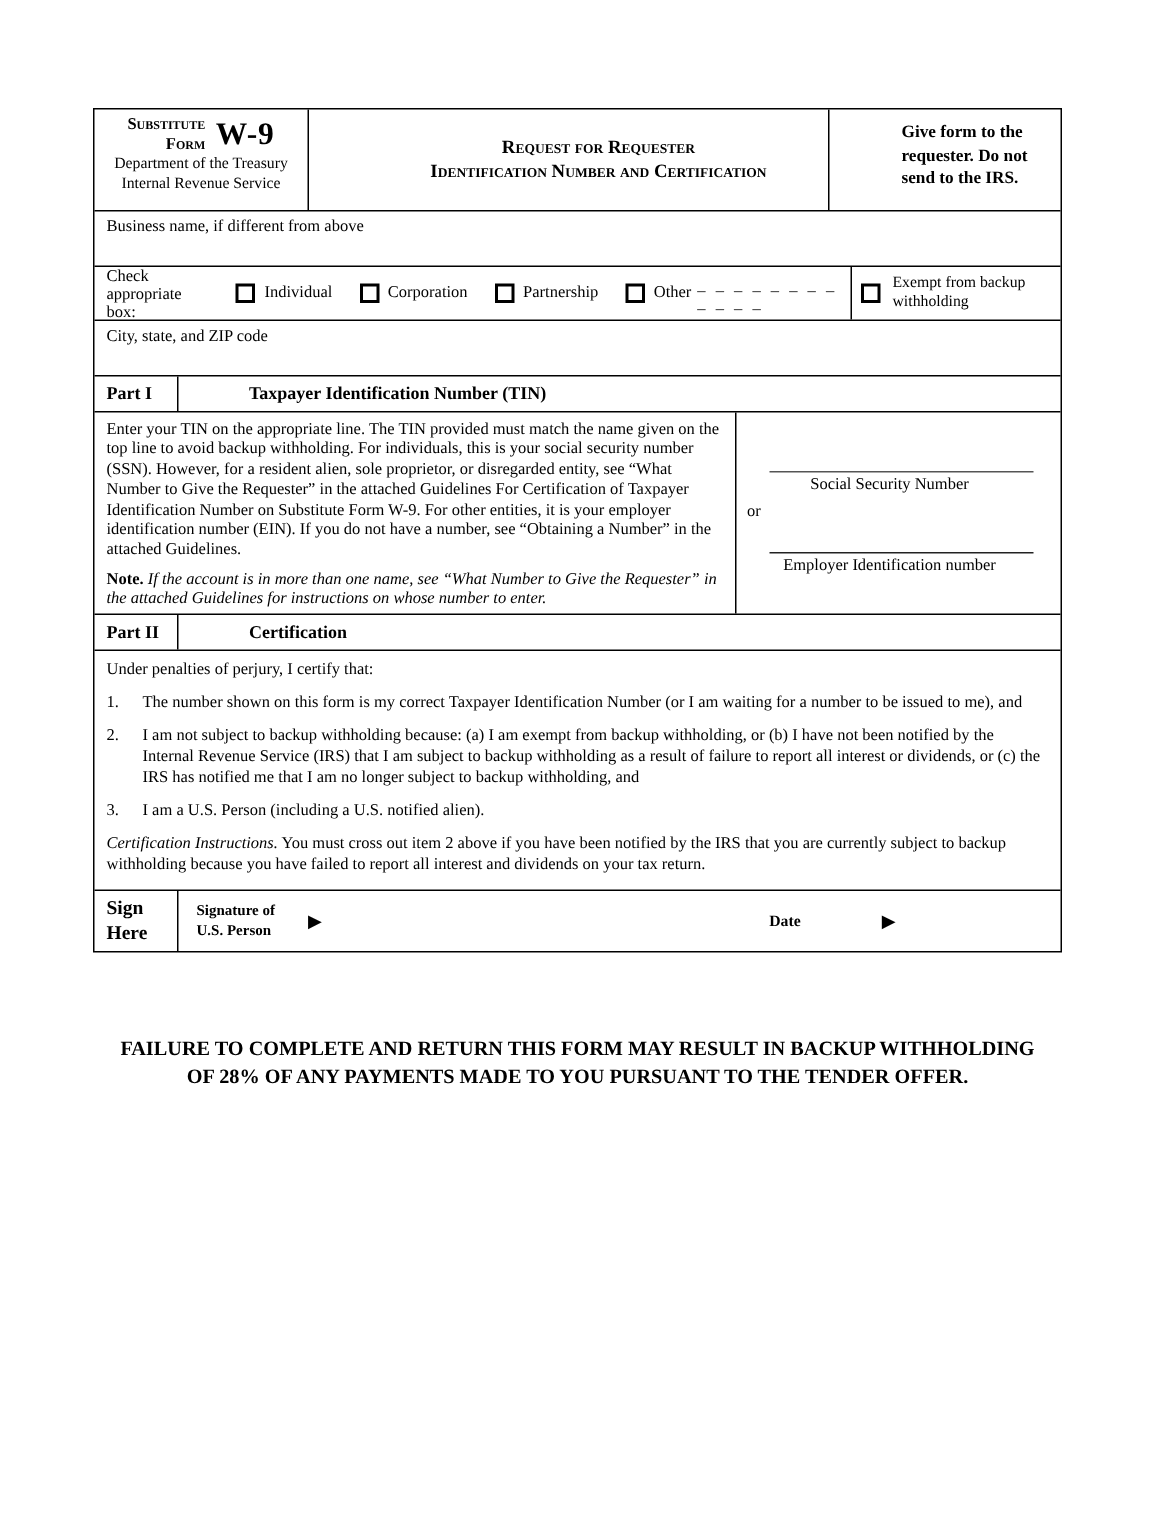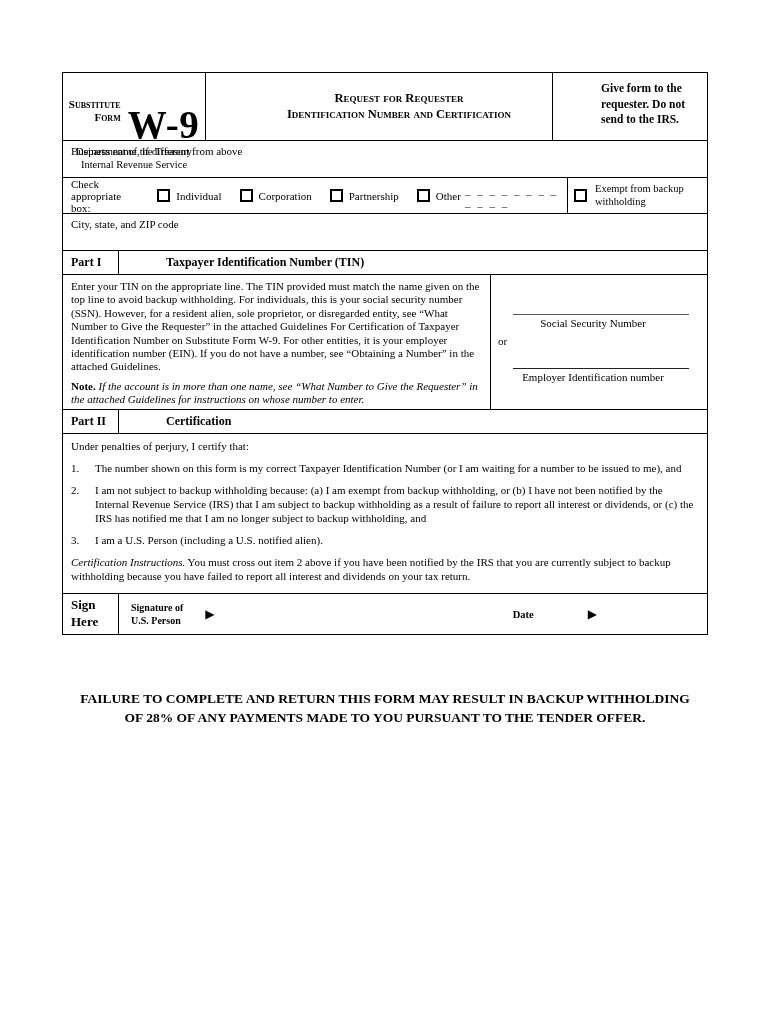--- a/index.html
+++ b/index.html
@@ -11,36 +11,36 @@
   .row:first-child { border-top:none; }
   .flex { display:flex; }
 
   
   .hdr { height:67px;gap:40px; }
   .hdr-left { width:143px; border-right:1px solid #000; padding:4px 4px 2px 4px; text-align:center; }
   .hdr-mid { width:307px; border-right:1px solid #000; display:flex; flex-direction:column; justify-content:center; text-align:center; padding:0 10px; }
   .hdr-right { flex:1; padding:8px 8px; font-weight:bold; font-size:11.5px; line-height:1.35; }
   .sub-form-wrap { display:flex; justify-content:center; align-items:center; gap:7px; }
   .sub-form { text-align:right; font-weight:bold; font-variant:small-caps; font-size:11px; line-height:1.15; }
-  .w9 { font-weight:bold; font-size:39px; line-height:1; letter-spacing:0.5px;margin-top:28px; }
+  .w9 { font-weight:bold; font-size:21px; line-height:1; letter-spacing:0.5px; }
   .dept { font-size:10.5px; line-height:1.2; margin-top:2px; }
   .mid-title { font-weight:bold; font-variant:small-caps; font-size:12.5px; line-height:1.25; }
 
   
   .fieldrow { padding:4px 8px; font-size:11px; }
   .r-name { height:38px; }
   .r-biz  { height:37px; }
   .r-city { height:37px; }
 
   
   .r-check { height:36px; }
   .chk-main { flex:1; display:flex; align-items:center; padding:0 8px; font-size:11px; }
   .chk-exempt { width:140px; border-left:1px solid #000; display:flex; align-items:center; padding:4px 6px; font-size:10.5px; line-height:1.2; }
   .cb { display:inline-block; width:13px; height:13px; border:2px solid #000; background:#fff; flex:none; }
-  .chk-item { display:flex; align-items:center; margin-left:18px; }
+  .chk-item { display:flex; margin-left:18px; }
   .chk-item .cb { margin-right:6px; }
   .chk-exempt .cb { margin-right:8px; }
   .other-line { letter-spacing:2px; margin-left:4px; font-size:11px; }
 
   
   .parthdr { height:24px; display:flex; align-items:center; font-weight:bold; font-size:12px;gap:35px; }
   .part-label { width:56px; align-self:stretch; display:flex; align-items:center; padding-left:8px; border-right:1px solid #000; }
   .part-title { padding-left:12px; }
 
   

